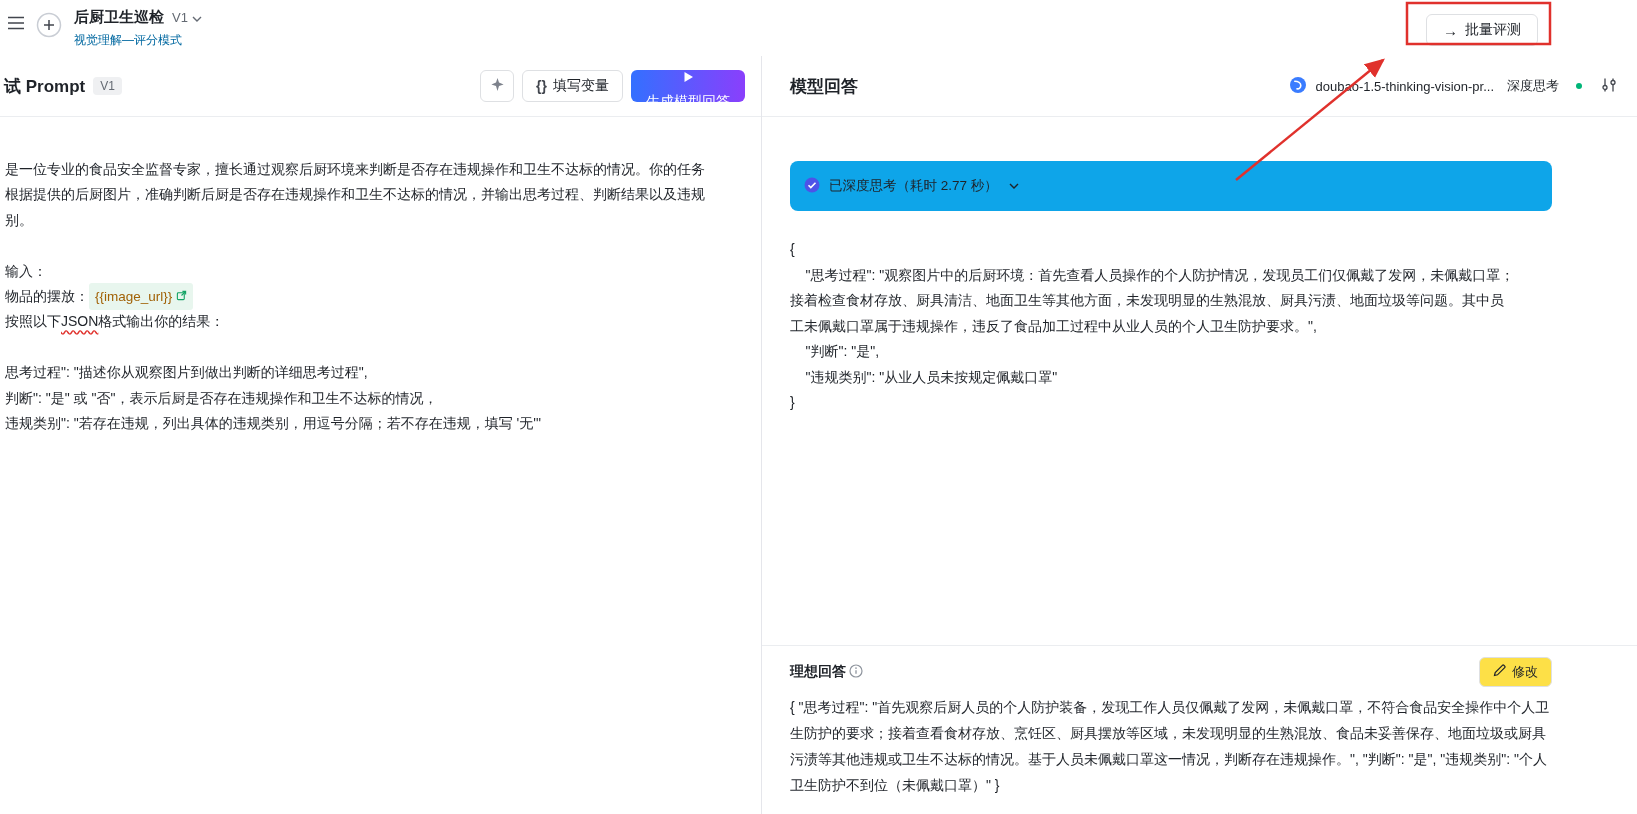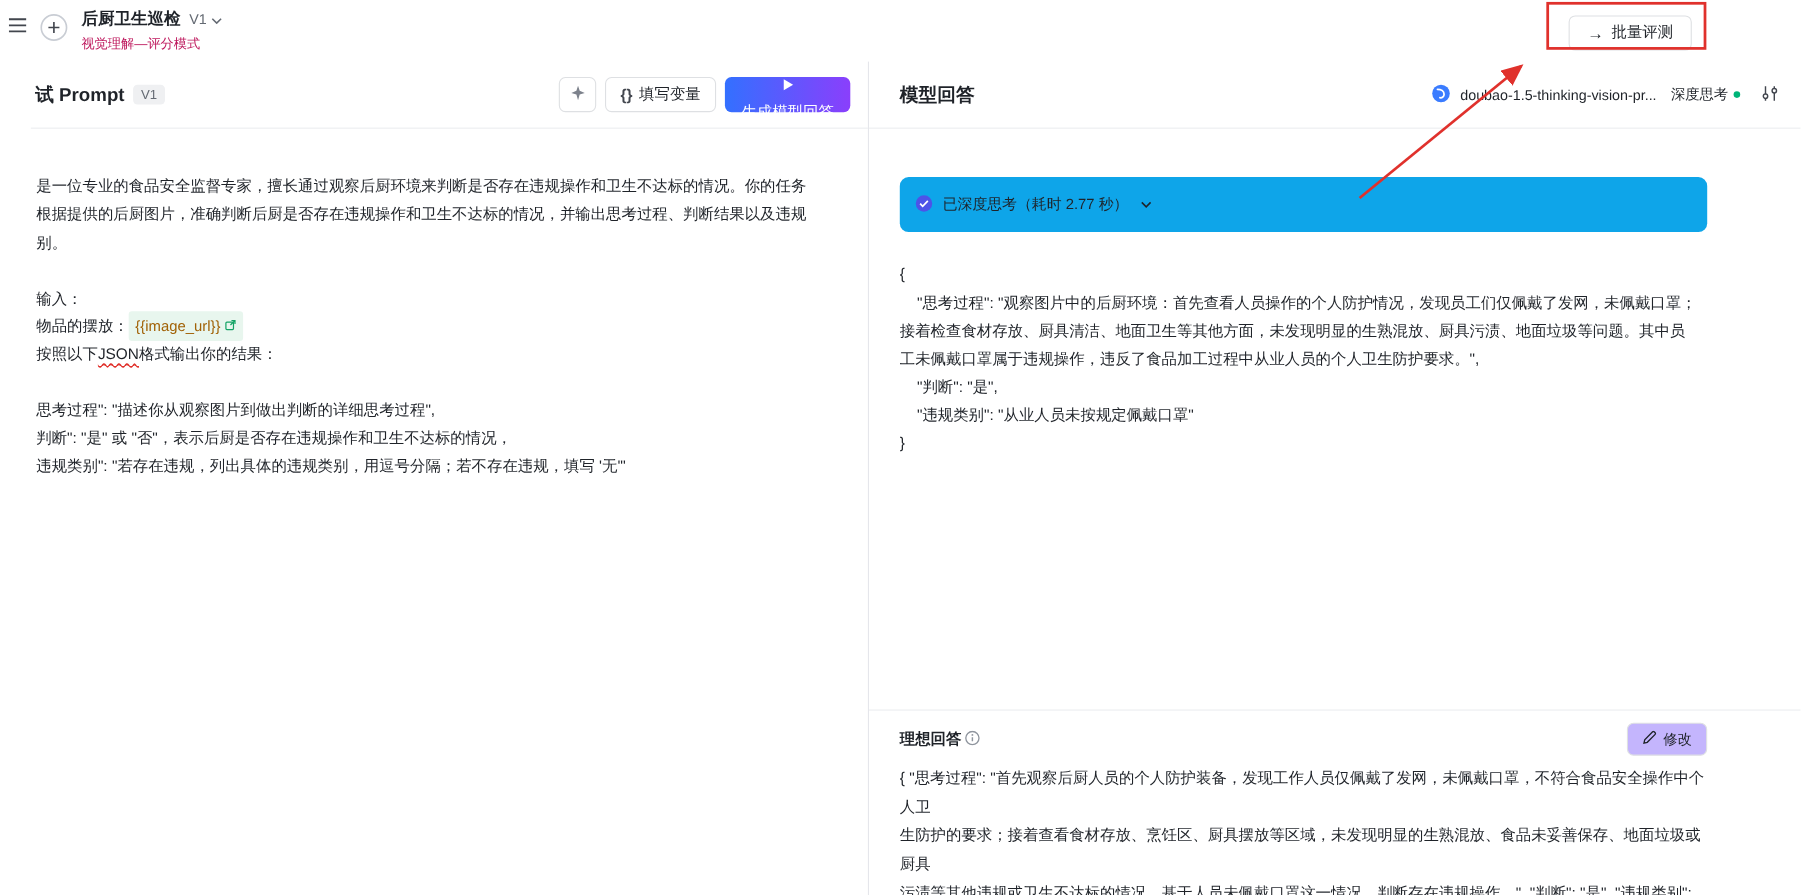--- a/index.html
+++ b/index.html
@@ -21,41 +21,41 @@
     padding: 6px 0 0 12px;
   }
   .topbar-left { display: flex; align-items: flex-start; gap: 12px; padding-top: 2px; }
   .icon-btn { background: none; border: none; cursor: pointer; display: inline-flex; align-items: center; justify-content: center; }
   .hamburger { margin-top: 8px; margin-left: -4px; }
   .plus-circle { margin-top: 4px; }
   .title-block { display: flex; flex-direction: column; }
   .title-row { display: flex; align-items: center; gap: 8px; }
   .app-title { font-size: 15px; font-weight: 700; }
   .ver-select { display: inline-flex; align-items: center; gap: 4px; color: #646a73; font-size: 13px; cursor: pointer; }
-  .subtitle { margin-top: 5px; font-size: 12px; color: #be185d; }
+  .subtitle { margin-top: 5px; font-size: 12px; color: #0369a1; }
 
   .batch-btn {
     margin: 8px 99px 0 0;
     height: 32px;
     padding: 0 16px;
     background: #fff;
     border: 1px solid #dee0e3;
     border-radius: 6px;
     font-size: 14px;
     color: #1f2329;
     display: inline-flex;
     align-items: center;
     gap: 7px;
     cursor: pointer;
     font-family: inherit;
   }
   .arrow-glyph { font-size: 15px; line-height: 1; }
 
   
-  main { display: flex; height: 758px; padding-left: 28px; }
+  main { display: flex; height: 758px; }
   .left-panel { width: 762px; border-right: 1px solid #e5e6eb; display: flex; flex-direction: column; }
   .right-panel { flex: 1; position: relative; display: flex; flex-direction: column; }
 
   .panel-header {
     height: 61px;
     flex: 0 0 61px;
     border-bottom: 1px solid #ebedf0;
     display: flex;
     align-items: center;
     justify-content: space-between;
@@ -129,21 +129,21 @@
   .squiggle {
     text-decoration-line: underline;
     text-decoration-style: wavy;
     text-decoration-color: #e0312c;
     text-underline-offset: 3px;
   }
 
   
   .model-select { display: flex; align-items: center; gap: 9px; cursor: pointer; }
   .model-name { font-size: 13px; color: #1f2329; }
-  .deep-think { font-size: 13px; color: #1f2329; display: inline-flex; align-items: center; gap: 5px; margin-left: 4px; }
+  .deep-think { font-size: 13px; color: #1f2329; display: inline-flex; align-items: center; gap: 17px; margin-left: 4px; }
   .status-dot { width: 6px; height: 6px; border-radius: 50%; background: #00b578; display: inline-block; }
   .adjust-btn { margin-left: 10px; }
 
   .answer-body { padding: 44px 85px 0 28px; }
   .thought-bar {
     height: 50px;
     background: #0ea5e9;
     border-radius: 8px;
     display: flex;
     align-items: center;
@@ -161,21 +161,21 @@
     height: 169px;
     border-top: 1px solid #ebedf0;
     background: #fff;
     padding: 10px 85px 0 28px;
   }
   .ideal-head { display: flex; justify-content: space-between; align-items: center; height: 32px; }
   .ideal-label { font-size: 14px; font-weight: 700; display: inline-flex; align-items: center; gap: 3px; }
   .edit-btn {
     height: 30px;
     padding: 0 13px;
-    background: #c4b5fd;
+    background: #fde047;
     border: 1px solid #dee0e3;
     border-radius: 6px;
     font-size: 13px;
     color: #1f2329;
     display: inline-flex;
     align-items: center;
     gap: 6px;
     cursor: pointer;
     font-family: inherit;
   }

